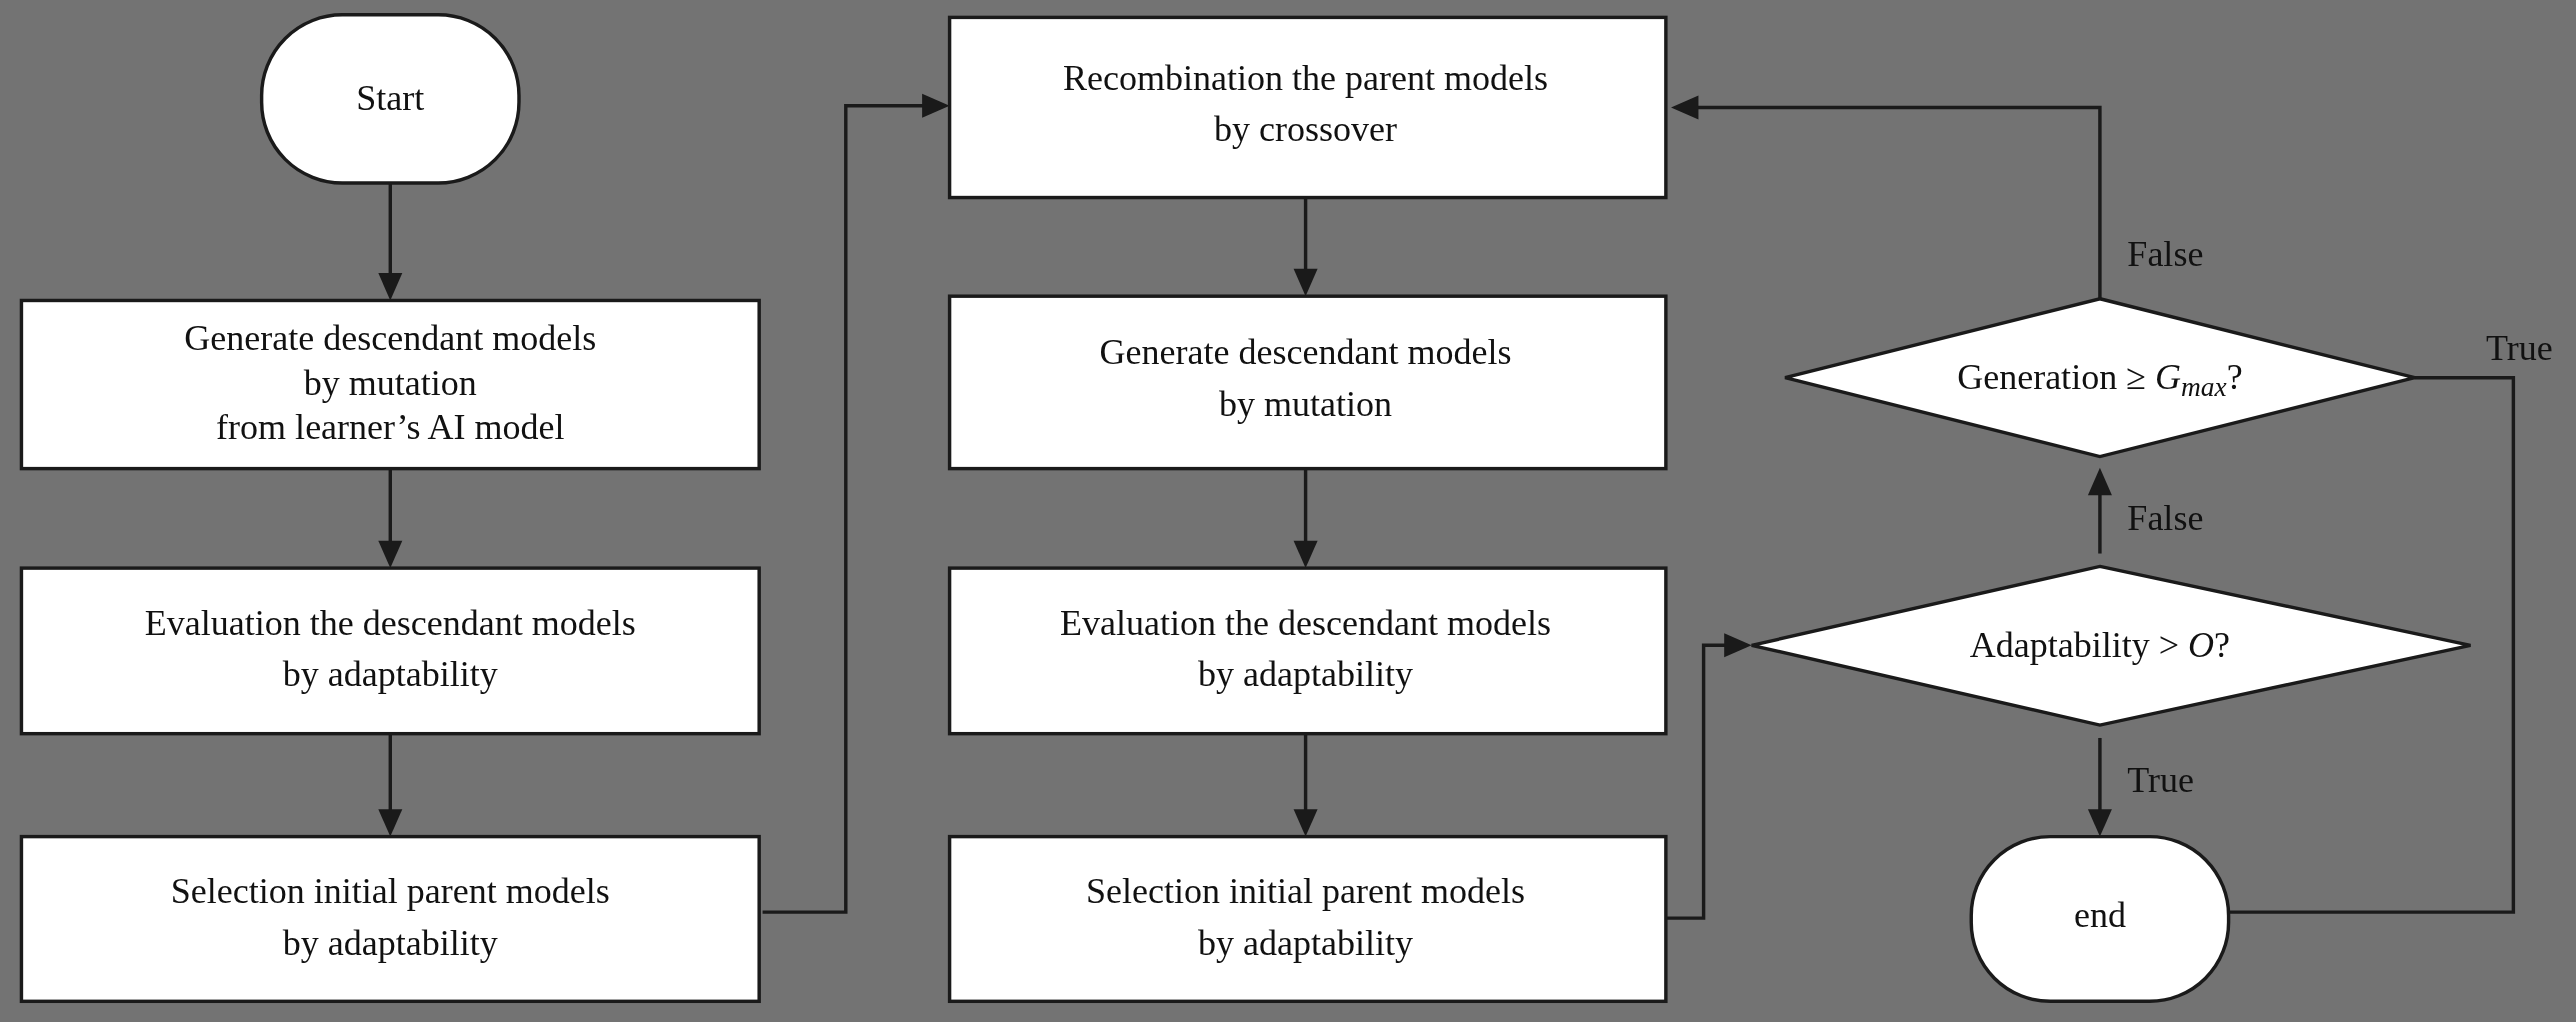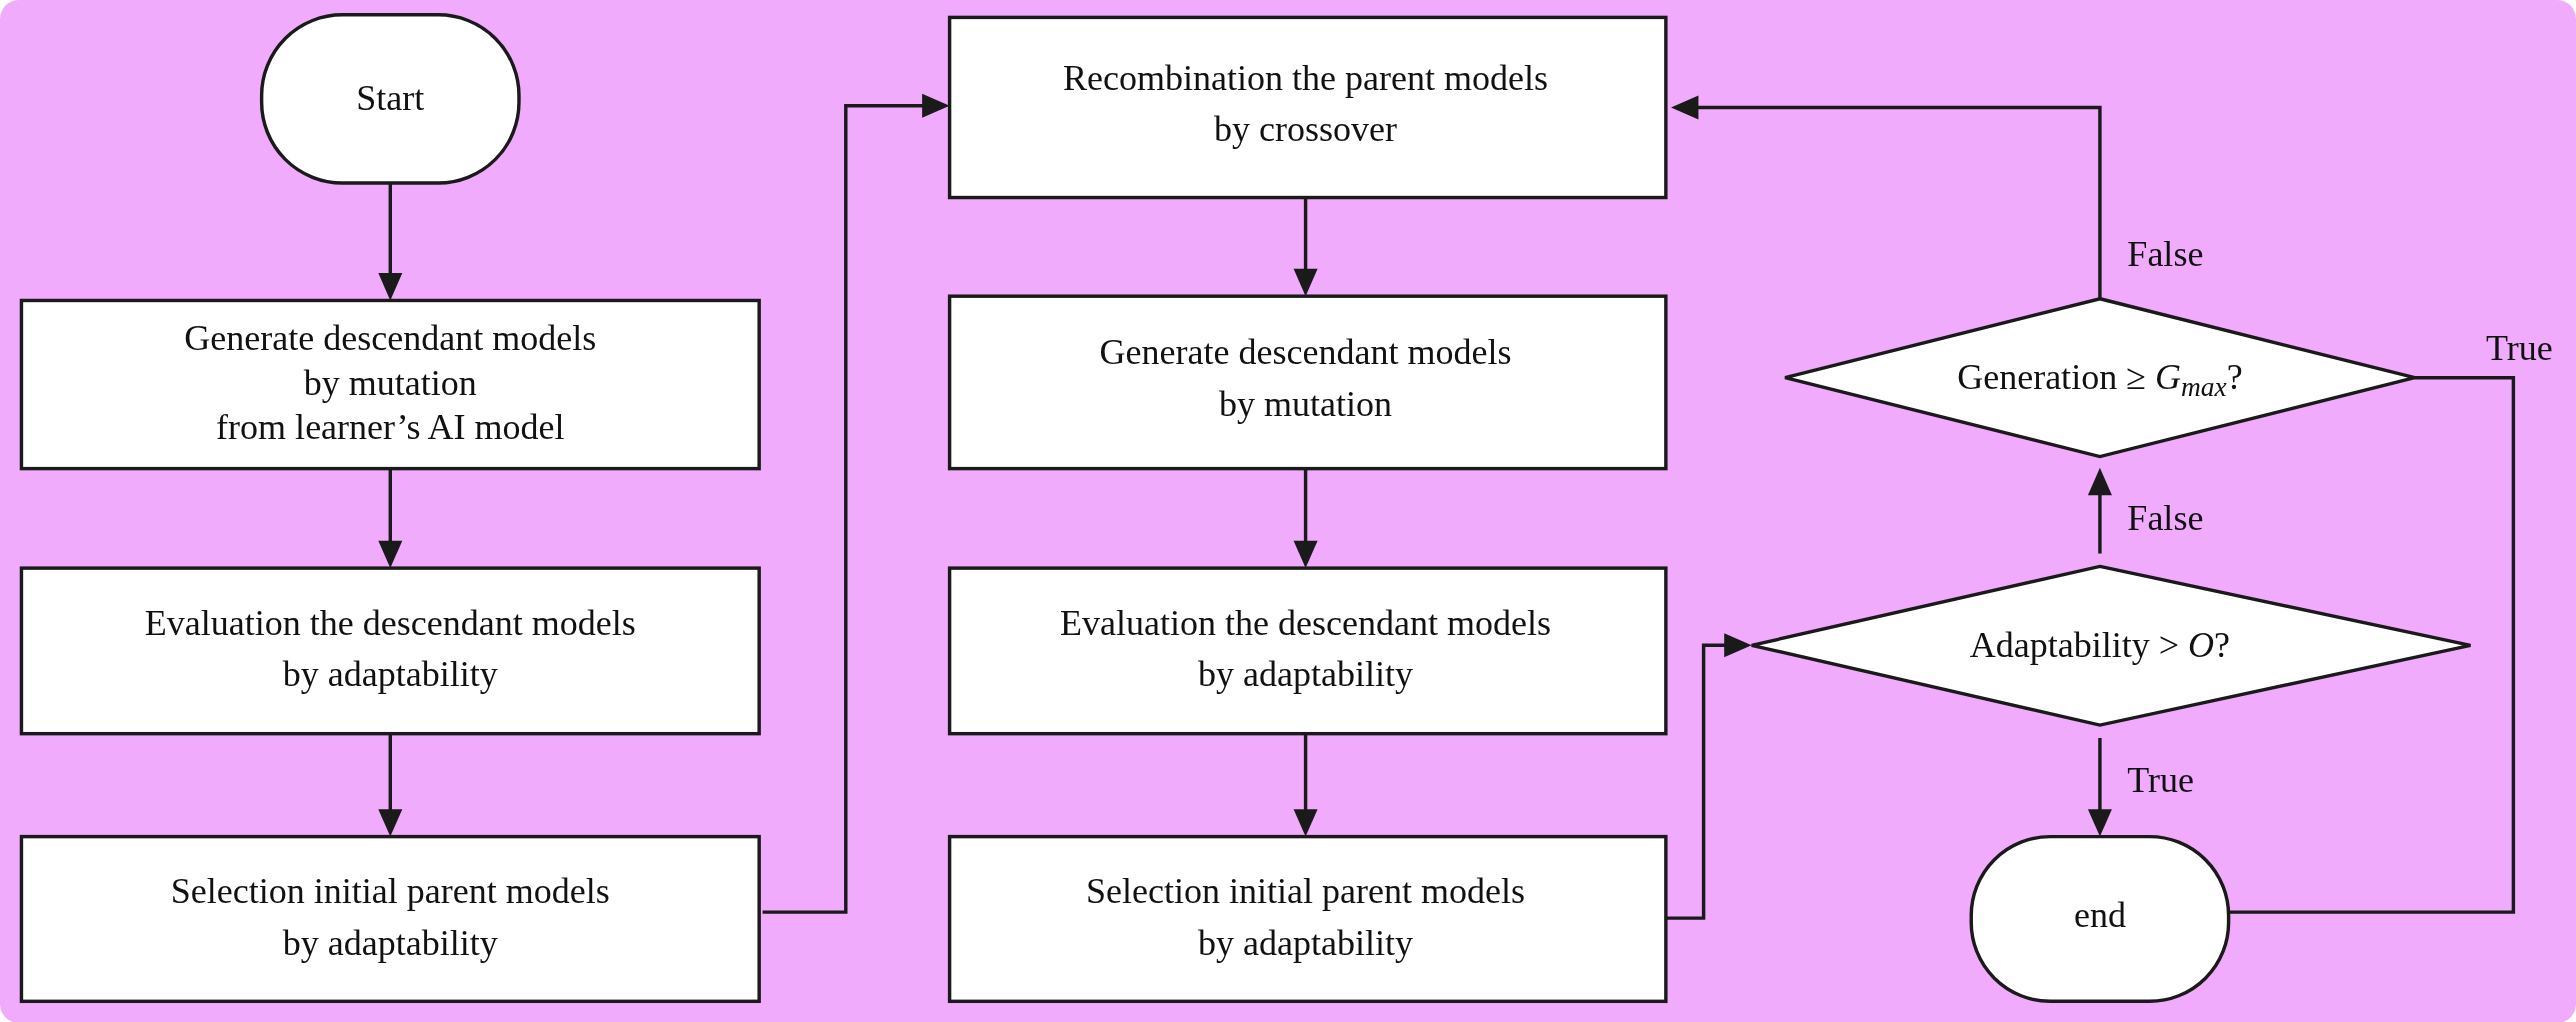--- a/index.html
+++ b/index.html
@@ -4,24 +4,23 @@
 <style>
   html, body {
     margin: 0;
     padding: 0;
     background: #ffffff;
   }
   #canvas {
     position: relative;
     width: 2576px;
     height: 1023px;
-    background: #f0abfc;
+    background: #737373;
     font-family: "Liberation Serif", "DejaVu Serif", serif;
     overflow: hidden;
-    border-radius: 19px;
   }
   svg#flow {
     position: absolute;
     top: 0;
     left: 0;
     width: 2576px;
     height: 1023px;
   }
   .node-shape {
     fill: #ffffff;

